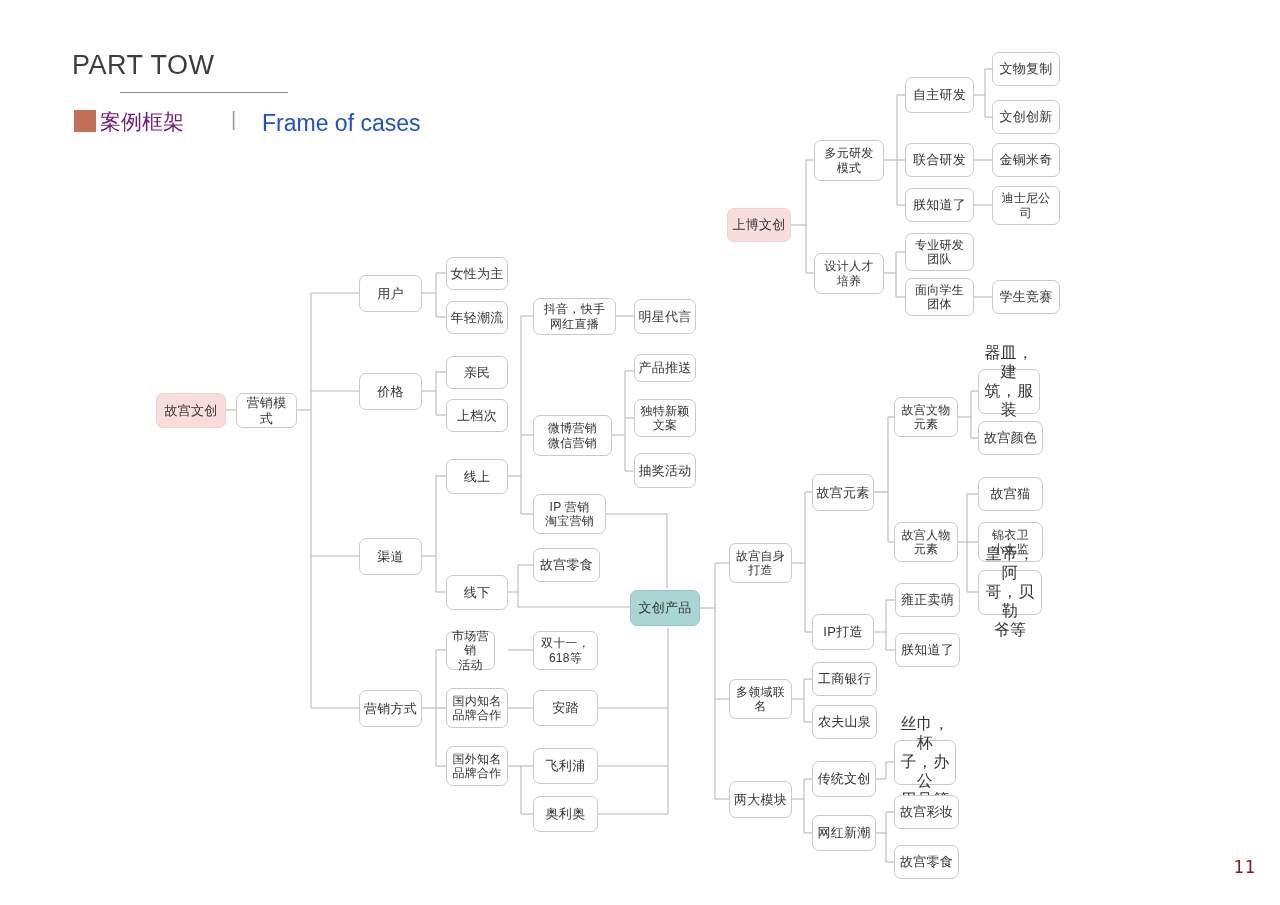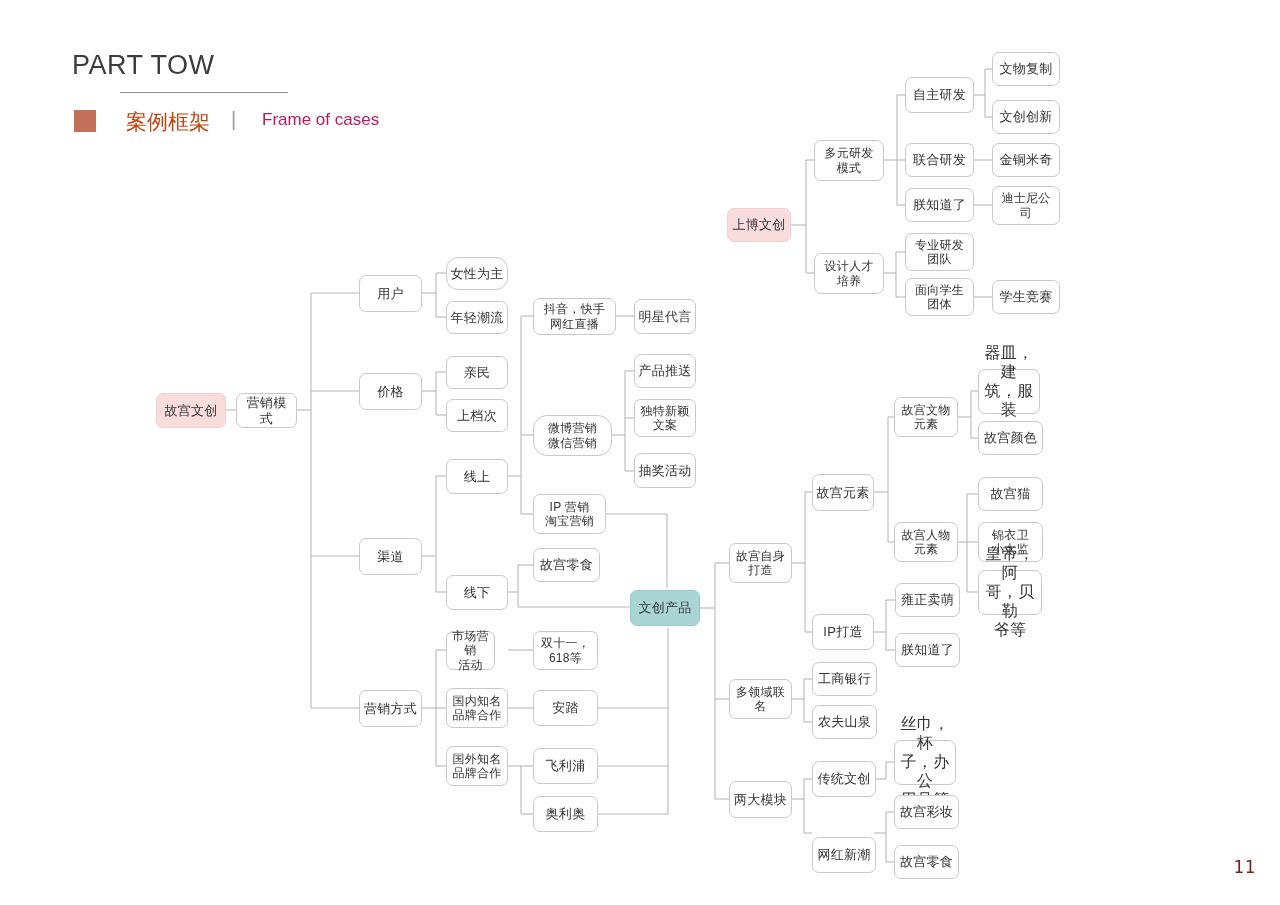--- a/index.html
+++ b/index.html
@@ -19,27 +19,27 @@
     font-size:27px;letter-spacing:.5px;color:#3d3d3d;
     font-weight:400;white-space:nowrap;
   }
   .hdr-rule{
     position:absolute;left:120px;top:92px;width:168px;height:1px;background:#8d8d8d;
   }
   .hdr-swatch{
     position:absolute;left:74px;top:110px;width:22px;height:22px;background:#c2705a;
   }
   .hdr-cn{
-    position:absolute;left:126px;top:108px;font-size:21px;color:#c2410c;white-space:nowrap;
+    position:absolute;left:100px;top:108px;font-size:21px;color:#701a75;white-space:nowrap;
   }
   .hdr-sep{
     position:absolute;left:231px;top:108px;font-size:20px;color:#9a9a9a;
   }
   .hdr-en{
-    position:absolute;left:262px;top:110px;font-size:17px;color:#be185d;white-space:nowrap;
+    position:absolute;left:262px;top:110px;font-size:23px;color:#1d4ed8;white-space:nowrap;
   }
 
   
   .pagenum{
     position:absolute;right:24px;bottom:28px;
     font-size:17px;color:#7f1d1d;letter-spacing:1px;
     font-family:"DejaVu Sans Mono","Liberation Mono",monospace;
   }
 
   
@@ -224,38 +224,38 @@
     <path d="M896,252 H905"></path>
     <path d="M896,297 H905"></path>
 
     <path d="M974,297 H992"></path>
   </svg>
 
   <div class="node pink" style="left:156px;top:393px;width:70px;height:35px;">故宫文创</div>
   <div class="node" style="left:236px;top:393px;width:61px;height:35px;">营销模式</div>
 
   <div class="node" style="left:359px;top:275px;width:63px;height:37px;">用户</div>
-  <div class="node" style="left:446px;top:257px;width:62px;height:33px;border-radius:12px;">女性为主</div>
+  <div class="node" style="left:446px;top:257px;width:62px;height:33px;">女性为主</div>
   <div class="node" style="left:446px;top:301px;width:62px;height:33px;">年轻潮流</div>
 
   <div class="node" style="left:359px;top:373px;width:63px;height:37px;">价格</div>
   <div class="node" style="left:446px;top:356px;width:62px;height:33px;">亲民</div>
   <div class="node" style="left:446px;top:399px;width:62px;height:33px;">上档次</div>
 
   <div class="node" style="left:359px;top:538px;width:63px;height:37px;">渠道</div>
   <div class="node" style="left:446px;top:459px;width:62px;height:35px;">线上</div>
   <div class="node" style="left:446px;top:575px;width:62px;height:35px;">线下</div>
 
   <div class="node sm" style="left:533px;top:298px;width:83px;height:37px;">抖音，快手
 网红直播</div>
   <div class="node" style="left:634px;top:299px;width:62px;height:35px;">明星代言</div>
 
-  <div class="node sm" style="left:533px;top:415px;width:79px;height:41px;border-radius:14px;">微博营销
+  <div class="node sm" style="left:533px;top:415px;width:79px;height:41px;">微博营销
 微信营销</div>
-  <div class="node" style="left:634px;top:354px;width:62px;height:34px;">产品推送</div>
+  <div class="node" style="left:634px;top:354px;width:62px;height:28px;">产品推送</div>
   <div class="node sm" style="left:634px;top:399px;width:62px;height:38px;">独特新颖
 文案</div>
   <div class="node" style="left:634px;top:453px;width:62px;height:35px;">抽奖活动</div>
 
   <div class="node sm" style="left:533px;top:494px;width:73px;height:40px;">IP  营销
 淘宝营销</div>
 
   <div class="node" style="left:533px;top:548px;width:67px;height:34px;">故宫零食</div>
 
   <div class="node" style="left:359px;top:690px;width:63px;height:37px;">营销方式</div>
@@ -318,18 +318,18 @@
 名</div>
   <div class="node" style="left:812px;top:662px;width:65px;height:34px;">工商银行</div>
   <div class="node" style="left:812px;top:705px;width:65px;height:34px;">农夫山泉</div>
 
   <div class="node" style="left:729px;top:781px;width:63px;height:37px;">两大模块</div>
   <div class="node" style="left:812px;top:761px;width:64px;height:36px;">传统文创</div>
   <div class="node xs" style="left:894px;top:740px;width:62px;height:45px;">丝巾，杯
 子，办公
 用品等</div>
   <div class="node" style="left:894px;top:795px;width:65px;height:34px;">故宫彩妆</div>
-  <div class="node" style="left:812px;top:837px;width:64px;height:36px;">网红新潮</div>
+  <div class="node" style="left:812px;top:815px;width:64px;height:36px;">网红新潮</div>
   <div class="node" style="left:894px;top:845px;width:65px;height:34px;">故宫零食</div>
 
   <div class="pagenum">11</div>
 
 </div>
 
 </body></html>

